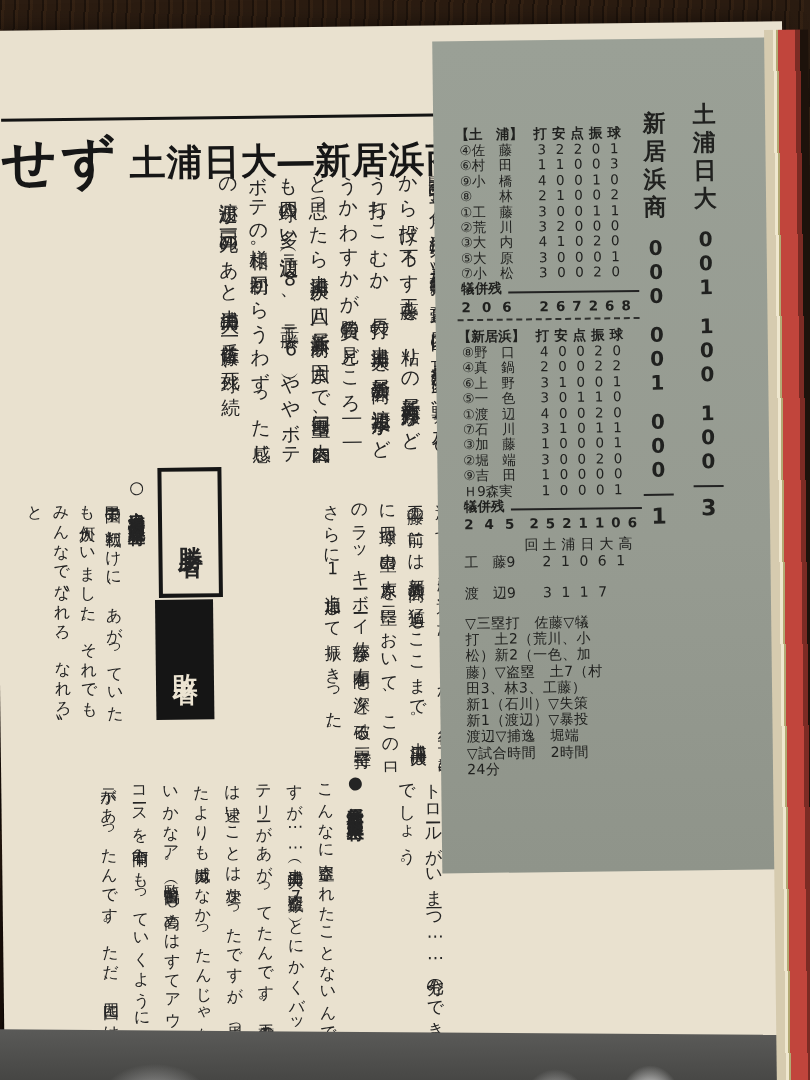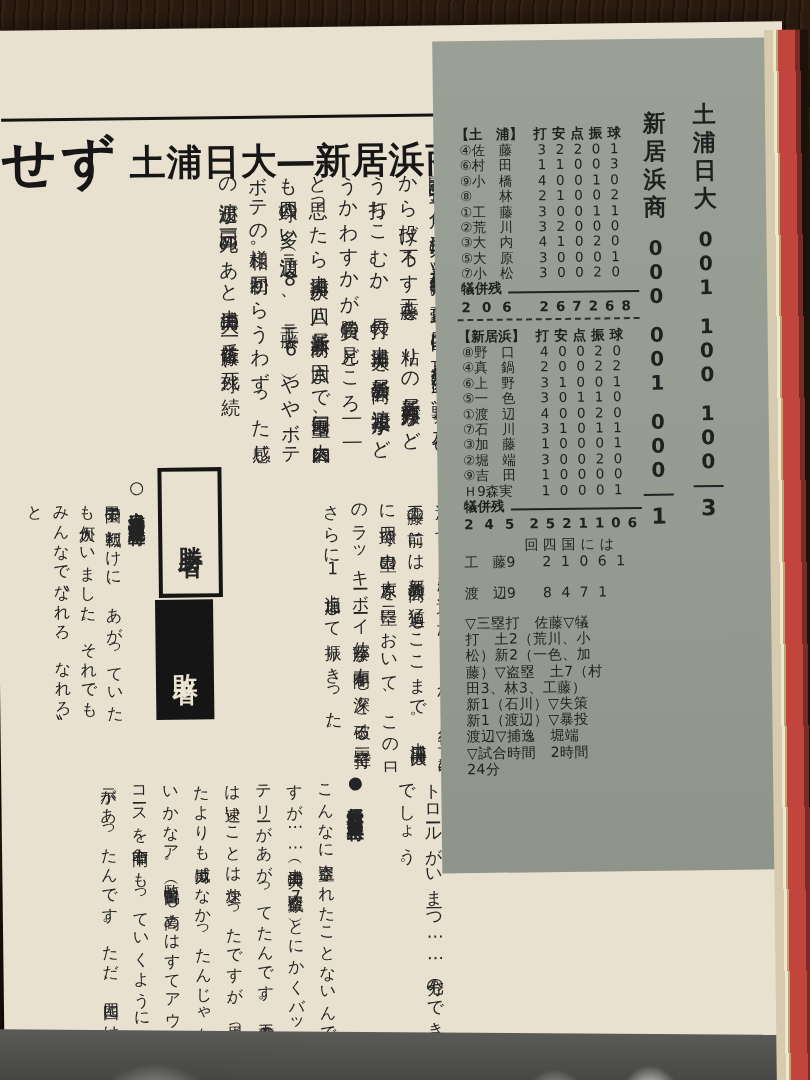--- a/index.html
+++ b/index.html
@@ -271,30 +271,30 @@
       </div>
       <div class="bt-totals">
         <span class="bt-tn">245</span>
           <span class="bt-tv">2521106</span>
       </div>
     </div>
 
     <div class="pitch">
       <div class="brow">
         <span class="pn">回</span>
-          <span class="pv-h">四国には</span>
+          <span class="pv-h">土浦日大高</span>
       </div>
       <div class="pitch-rows">
           <div class="brow">
             <span class="bn">工　藤9</span>
             <span class="bv">21061</span>
           </div>
           <div class="brow">
             <span class="bn">渡　辺9</span>
-            <span class="bv">8471</span>
+            <span class="bv">3117</span>
           </div>
         </div>
     </div>
 
     <div class="notes">
         <div class="note-line">▽三塁打　佐藤▽犠</div>
         <div class="note-line">打　土2（荒川、小</div>
         <div class="note-line">松）新2（一色、加</div>
         <div class="note-line">藤）▽盗塁　土7（村</div>
         <div class="note-line">田3、林3、工藤）</div>

